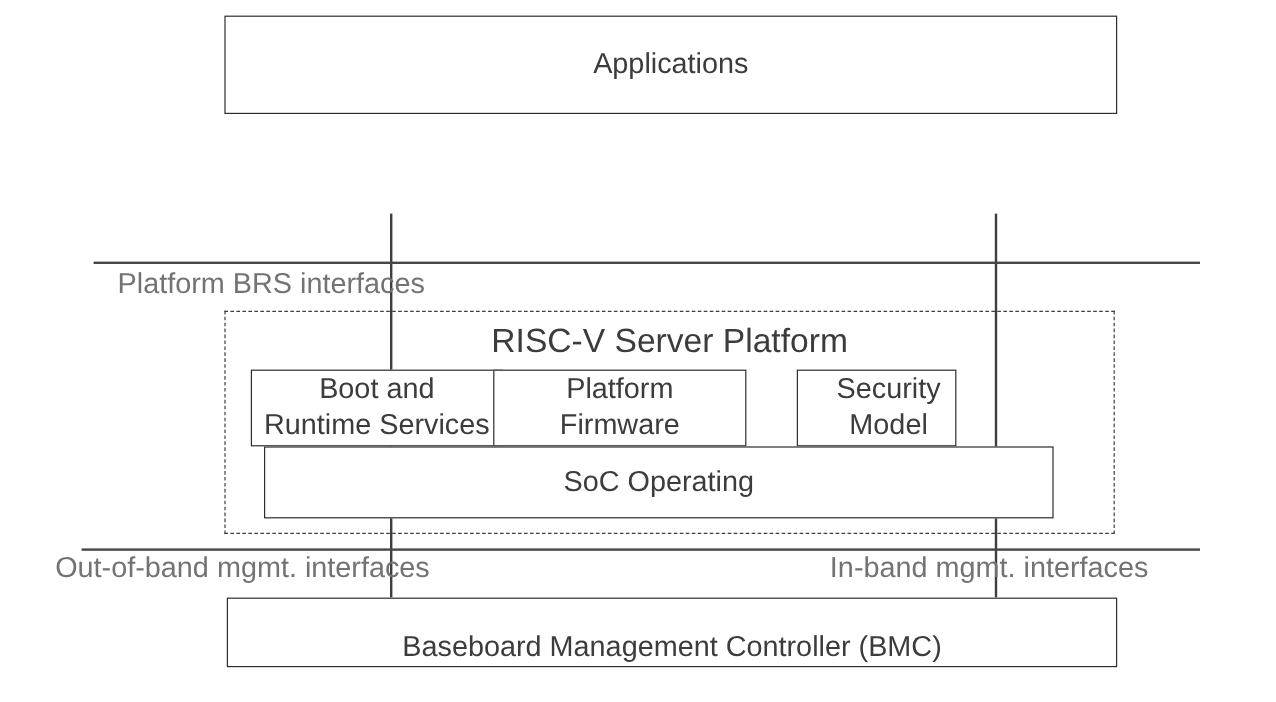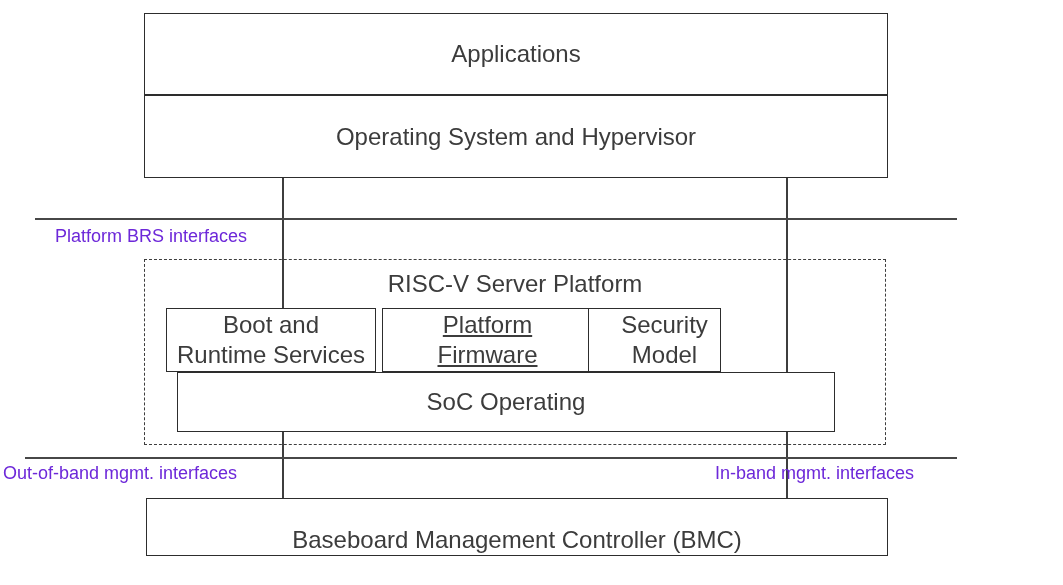--- a/index.html
+++ b/index.html
@@ -4,20 +4,21 @@
 <style>
   html, body { margin: 0; padding: 0; background: #ffffff; }
   .canvas {
     position: relative;
     width: 957px;
     height: 585px;
     background: #ffffff;
     font-family: "Liberation Sans", sans-serif;
     color: #3c3c3c;
     overflow: hidden;
+    margin-left: 43px;
   }
   .box {
     position: absolute;
     box-sizing: border-box;
     border: 1.5px solid #2d2d2d;
     background: #ffffff;
     display: flex;
     align-items: center;
     justify-content: center;
     text-align: center;
@@ -41,44 +42,44 @@
     z-index: 1;
   }
   .hline {
     position: absolute;
     height: 1.5px;
     background: #474747;
     z-index: 1;
   }
   .iface-label {
     position: absolute;
-    font-size: 18px;
+    font-size: 24px;
     line-height: 19px;
     white-space: nowrap;
     z-index: 2;
-    color: #6d28d9;
+    color: #737373;
   }
   .platform-title {
     position: absolute;
     left: 144px;
     top: 271px;
     width: 742px;
     text-align: center;
-    font-size: 24px;
+    font-size: 28px;
     line-height: 26px;
     z-index: 2;
     color: #3c3c3c;
   }
   
   .app-box  { left: 144px; top: 13px;  width: 744px; height: 82px; }
   .os-box   { left: 144px; top: 95px;  width: 744px; height: 83px; }
   .rvsp-box { left: 144px; top: 259px; width: 742px; height: 186px; }
   .brs-box  { left: 166px; top: 308px; width: 210px; height: 64px; }
-  .fw-box   { left: 382px; top: 308px; width: 211px; height: 64px; text-decoration: underline; }
-  .sec-box  { left: 588px; top: 308px; width: 133px; height: 64px; padding-left: 20px; }
+  .fw-box   { left: 368px; top: 308px; width: 211px; height: 64px; }
+  .sec-box  { left: 621px; top: 308px; width: 133px; height: 64px; padding-left: 20px; }
   .soc-box  { left: 177px; top: 372px; width: 658px; height: 60px; }
   .bmc-box  { left: 146px; top: 498px; width: 742px; height: 58px; align-items: flex-end; }
   
   .vline-left  { left: 282px; top: 178px; height: 320px; }
   .vline-right { left: 786px; top: 178px; height: 320px; }
   .hline-top    { left: 35px; top: 218px; width: 988px; }
   .hline-bottom { left: 25px; top: 457px; width: 987px; }
   
   .lbl-brs    { left: 55px;  top: 227px; }
   .lbl-hw     { right: 42px; top: 227px; }
@@ -90,23 +91,20 @@
 
 <div class="canvas">
 
   <div class="vline vline-left"></div>
   <div class="vline vline-right"></div>
   <div class="hline hline-top"></div>
   <div class="hline hline-bottom"></div>
 
   <div class="box app-box">
     <span>Applications</span>
-  </div>
-  <div class="box os-box">
-    <span>Operating System and Hypervisor</span>
   </div>
 
   <div class="iface-label lbl-brs">Platform BRS interfaces</div>
 
   <div class="dashed-box rvsp-box"></div>
   <div class="platform-title">RISC-V Server Platform</div>
 
   <div class="box brs-box">
     <span>Boot and
 Runtime Services</span>

